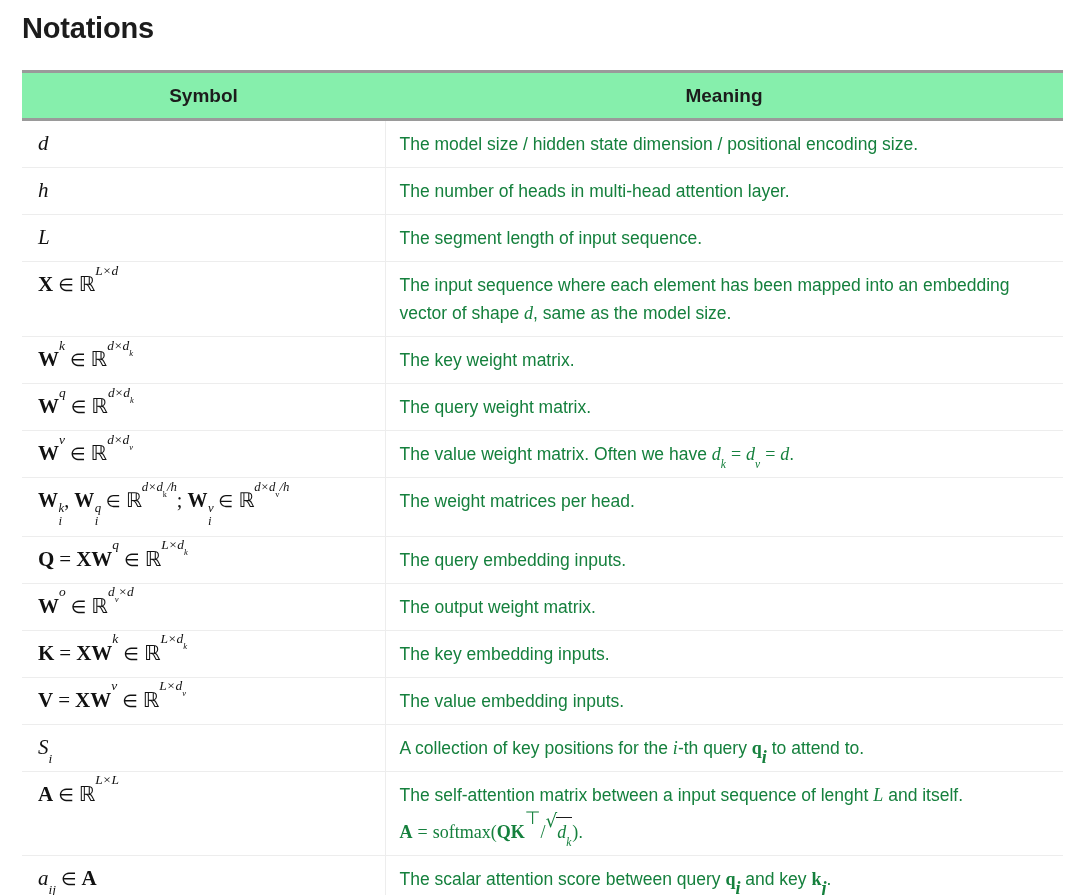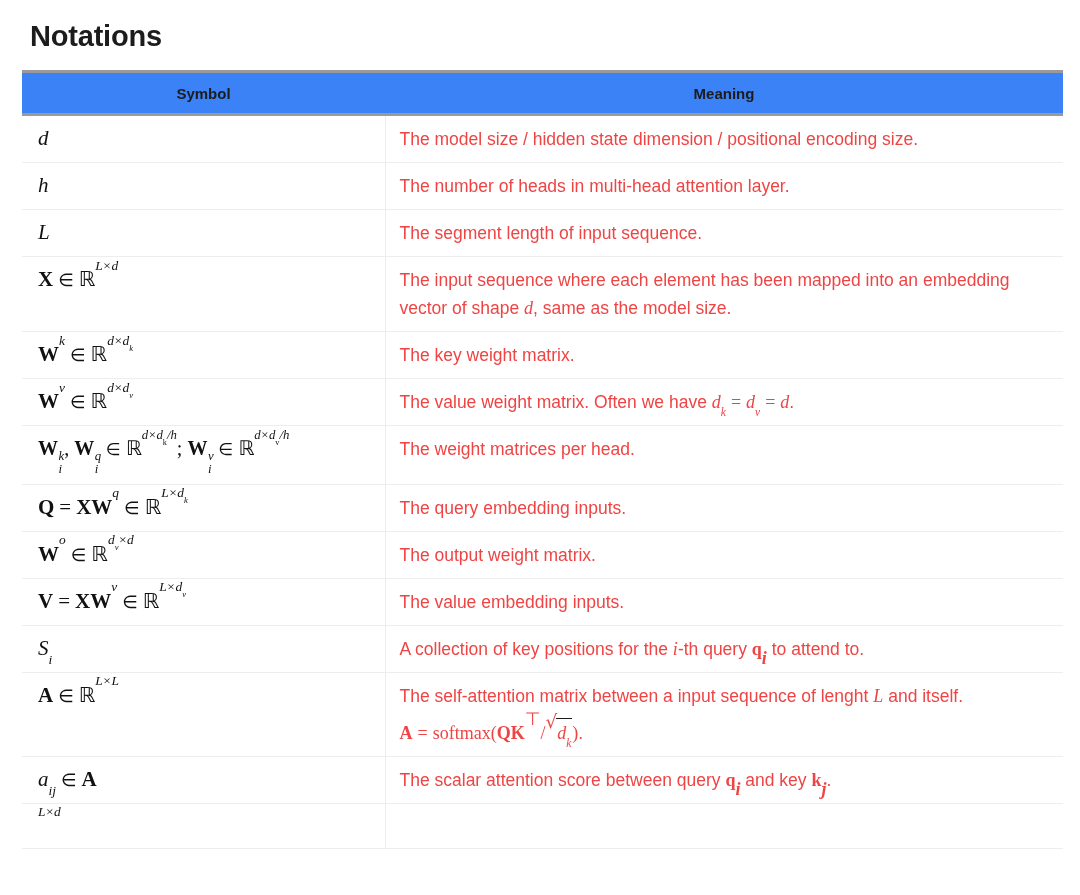--- a/index.html
+++ b/index.html
@@ -8,21 +8,21 @@
     width: 1080px; height: 895px;
     background: #ffffff;
     overflow: hidden;
   }
   body {
     font-family: "Liberation Sans", sans-serif;
     color: #1a1a1a;
     -webkit-font-smoothing: antialiased;
   }
 
-  .page { position: relative; width: 1080px; height: 628px; padding: 8px; }
+  .page { position: relative; width: 1080px; height: 628px; padding: 0; }
 
   .page-title {
     font-family: "Liberation Sans", sans-serif;
     font-weight: bold;
     font-size: 29px;
     letter-spacing: -0.2px;
     color: #1c1c1c;
     margin: 0;
     padding: 8px 0 0 22px;
     line-height: 40px;
@@ -37,27 +37,27 @@
 
   table.notations {
     width: 1041px;
     border-collapse: collapse;
     table-layout: fixed;
   }
 
   table.notations thead th {
     font-family: "Liberation Sans", sans-serif;
     font-weight: bold;
-    font-size: 15px;
+    font-size: 19px;
     color: #1c1c1c;
     text-align: center;
     padding: 12px 0 11px 0;
     border-top: 3px solid #9a9a9a;
     border-bottom: 3px solid #9a9a9a;
-    background: #3b82f6;
+    background: #86efac;
   }
   table.notations thead th.sym-head { width: 363px; }
   table.notations thead th.mean-head { width: 678px; }
 
   table.notations tbody td {
     border-bottom: 1px solid #ededed;
     vertical-align: top;
     background: #ffffff;
   }
 
@@ -73,21 +73,21 @@
     line-height: 26px;
     white-space: nowrap;
   }
 
   td.mean {
     width: 678px;
     padding: 9px 16px 9px 14px;
     font-family: "Liberation Sans", sans-serif;
     font-size: 17.5px;
     line-height: 28px;
-    color: #ef4444;
+    color: #15803d;
   }
 
   
   .mi { font-family: "Liberation Serif", serif; font-style: italic; }
   .mb { font-family: "Liberation Serif", serif; font-weight: bold; font-style: normal; }
   .mr { font-family: "Liberation Serif", serif; font-style: normal; }
   .mop { font-family: "Liberation Serif", serif; font-style: normal; }
 
   .mean .mi, .mean .mb, .mean .mr, .mean .mop { font-size: 18px; }
 
@@ -192,20 +192,28 @@
 
         <tr>
           <td class="sym">
             <span class="mb">W</span><sup class="sm"><span class="mi">k</span></sup><span class="inop">∈</span><span class="blackboard mr">ℝ</span><sup class="sm"><span class="mi">d</span><span class="times mr">×</span><span class="mi">d</span><sub class="sm"><span class="mi">k</span></sub></sup>
           </td>
           <td class="mean">
             <span>The key weight matrix.</span>
           </td>
         </tr>
 
+        <tr>
+          <td class="sym">
+            <span class="mb">W</span><sup class="sm"><span class="mi">q</span></sup><span class="inop">∈</span><span class="blackboard mr">ℝ</span><sup class="sm"><span class="mi">d</span><span class="times mr">×</span><span class="mi">d</span><sub class="sm"><span class="mi">k</span></sub></sup>
+          </td>
+          <td class="mean">
+            <span>The query weight matrix.</span>
+          </td>
+        </tr>
 
         <tr>
           <td class="sym">
             <span class="mb">W</span><sup class="sm"><span class="mi">v</span></sup><span class="inop">∈</span><span class="blackboard mr">ℝ</span><sup class="sm"><span class="mi">d</span><span class="times mr">×</span><span class="mi">d</span><sub class="sm"><span class="mi">v</span></sub></sup>
           </td>
           <td class="mean">
             <span>The value weight matrix. Often we have</span>
             <span class="mi"><span>d</span><sub class="sm">k</sub></span><span class="eqop mr">=</span><span class="mi"><span>d</span><sub class="sm">v</sub></span><span class="eqop mr">=</span><span class="mi">d</span><span>.</span>
           </td>
         </tr>
@@ -239,20 +247,28 @@
 
         <tr>
           <td class="sym">
             <span class="mb">W</span><sup class="sm"><span class="mi">o</span></sup><span class="inop">∈</span><span class="blackboard mr">ℝ</span><sup class="sm"><span class="mi">d</span><sub class="sm"><span class="mi">v</span></sub><span class="times mr">×</span><span class="mi">d</span></sup>
           </td>
           <td class="mean">
             <span>The output weight matrix.</span>
           </td>
         </tr>
 
+        <tr>
+          <td class="sym">
+            <span class="mb">K</span><span class="eqop mr">=</span><span class="mb">X</span><span class="mb">W</span><sup class="sm"><span class="mi">k</span></sup><span class="inop">∈</span><span class="blackboard mr">ℝ</span><sup class="sm"><span class="mi">L</span><span class="times mr">×</span><span class="mi">d</span><sub class="sm"><span class="mi">k</span></sub></sup>
+          </td>
+          <td class="mean">
+            <span>The key embedding inputs.</span>
+          </td>
+        </tr>
 
         <tr>
           <td class="sym">
             <span class="mb">V</span><span class="eqop mr">=</span><span class="mb">X</span><span class="mb">W</span><sup class="sm"><span class="mi">v</span></sup><span class="inop">∈</span><span class="blackboard mr">ℝ</span><sup class="sm"><span class="mi">L</span><span class="times mr">×</span><span class="mi">d</span><sub class="sm"><span class="mi">v</span></sub></sup>
           </td>
           <td class="mean">
             <span>The value embedding inputs.</span>
           </td>
         </tr>
 

